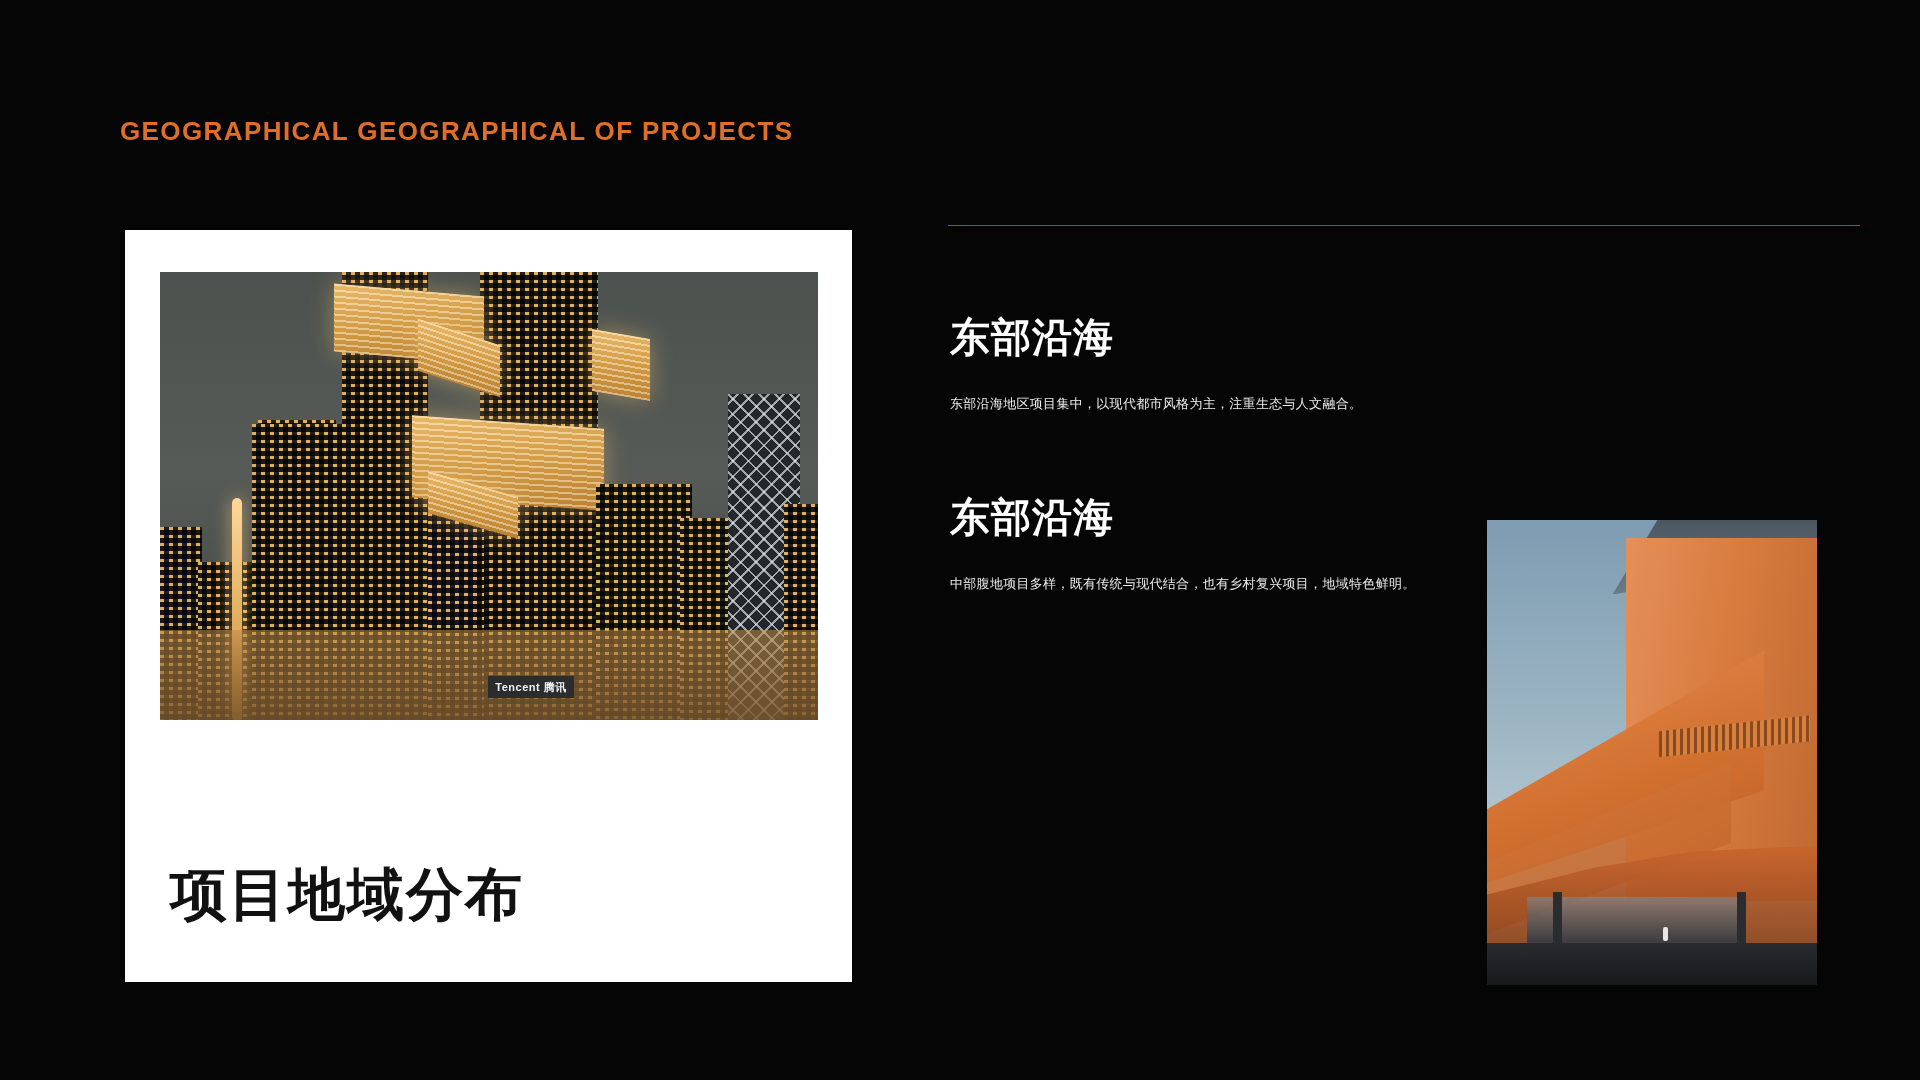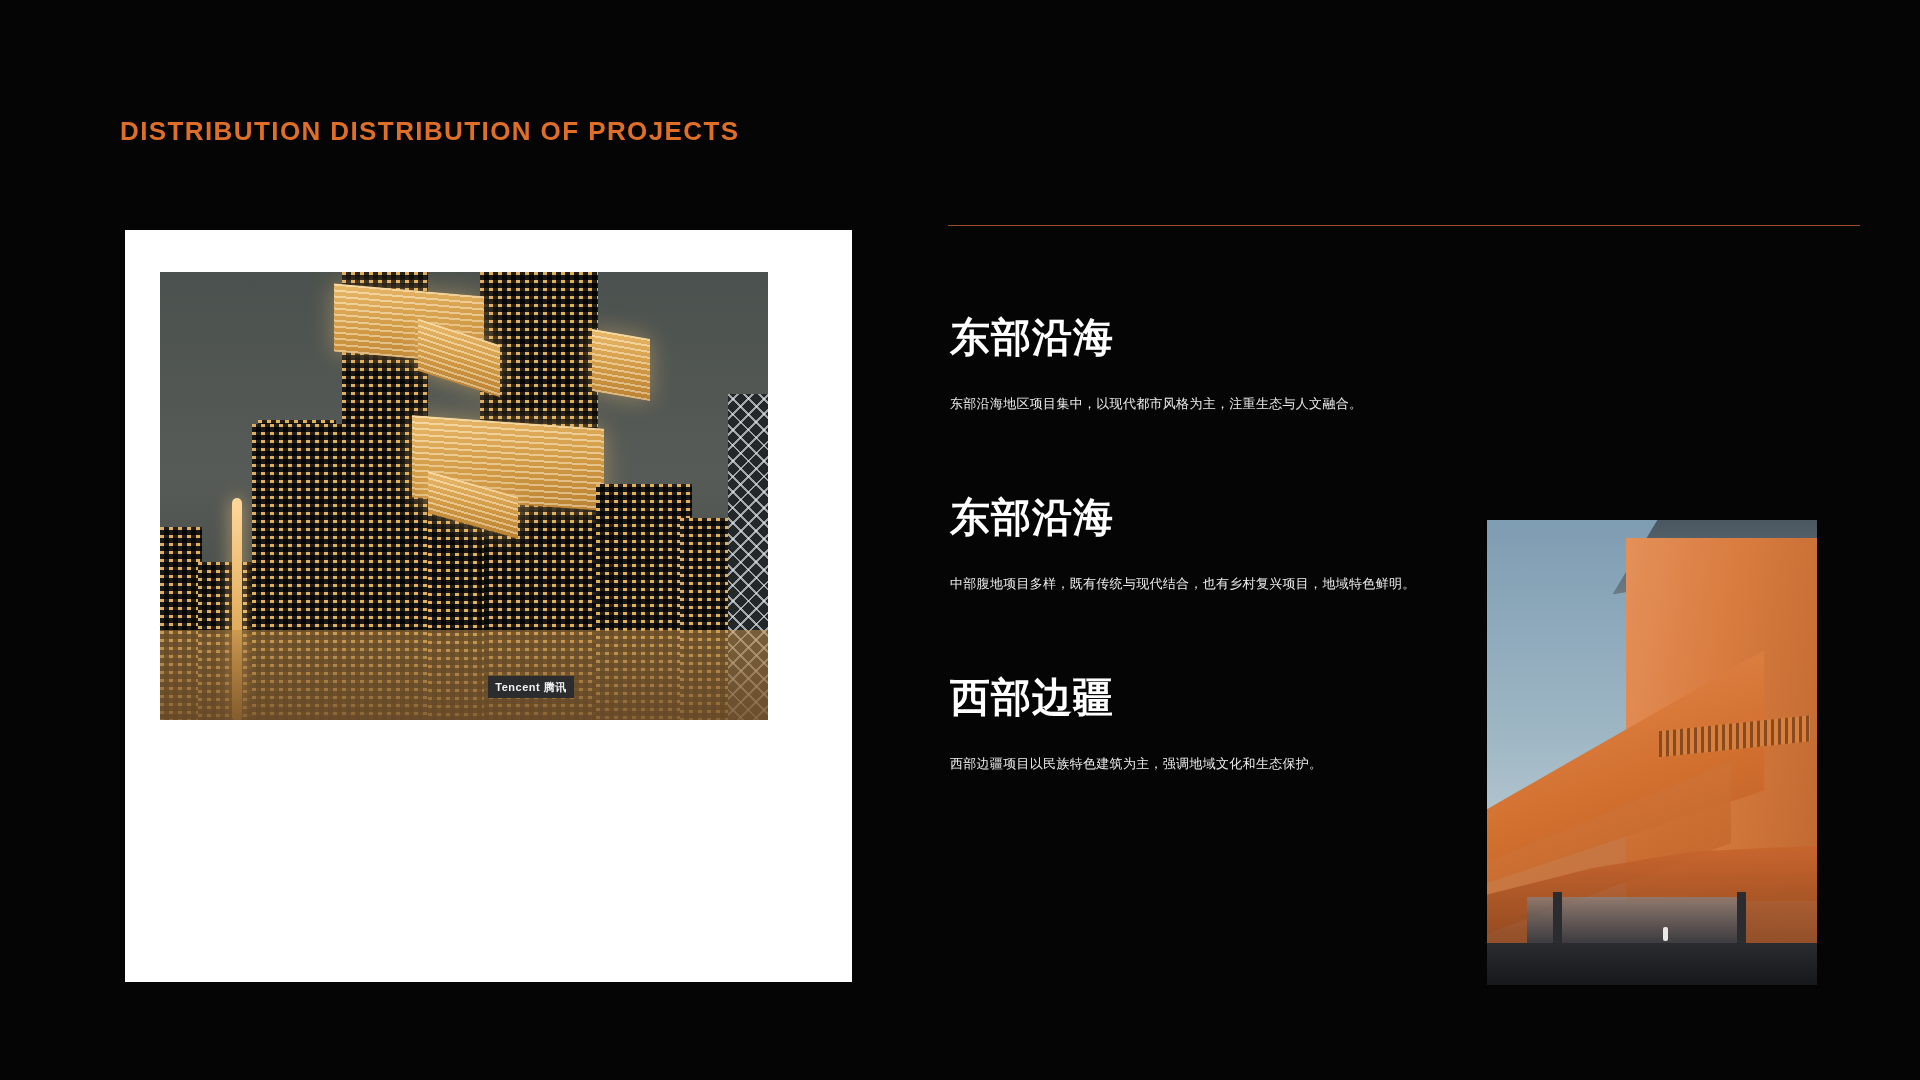--- a/index.html
+++ b/index.html
@@ -32,21 +32,21 @@
   .card {
     position:absolute;
     left:125px; top:230px;
     width:727px; height:752px;
     background:#FFFFFF;
   }
 
   .card-photo {
     position:absolute;
     left:35px; top:42px;
-    width:608px; height:448px;
+    width:658px; height:448px;
     overflow:hidden;
     background:#4a5250;
   }
 
   .card-title {
     position:absolute;
     left:45px; bottom:48px;
     font-size:57px;
     font-weight:bold;
     color:#111111;
@@ -217,21 +217,21 @@
     position:absolute; left:12%; bottom:9%;
     width:66%; height:10%;
     background:linear-gradient(180deg, rgba(120,150,170,.5), rgba(40,55,70,.8));
   }
 </style>
 </head>
 <body>
 
 <div class="slide">
 
-  <div class="slide-eyebrow">DISTRIBUTION DISTRIBUTION OF PROJECTS</div>
+  <div class="slide-eyebrow">GEOGRAPHICAL GEOGRAPHICAL OF PROJECTS</div>
 
   <div class="card">
 
     <div class="card-photo">
       <div class="sky-night"></div>
 
       <div class="tw" style="left:0px;  top:255px; width:42px;  height:195px;"></div>
       <div class="tw" style="left:38px; top:290px; width:58px;  height:160px;"></div>
       <div class="tw" style="left:92px; top:310px; width:52px;  height:140px;"></div>
 
@@ -252,40 +252,37 @@
       <div class="tw" style="left:436px; top:212px; width:96px;  height:238px;"></div>
       <div class="tw" style="left:520px; top:246px; width:62px;  height:204px;"></div>
       <div class="diamond" style="left:568px; top:122px; width:72px; height:328px;"></div>
       <div class="tw" style="left:624px; top:232px; width:40px;  height:218px;"></div>
 
       <div class="ground"></div>
 
       <div class="signbox" style="left:328px; top:404px; width:86px; height:22px;">Tencent 腾讯</div>
     </div>
 
+    <div class="card-title">项目地域分布</div>
   </div>
 
   <div class="divider"></div>
 
   <div class="blocks">
 
     <div class="block">
       <div class="block-title">东部沿海</div>
       <div class="block-body">东部沿海地区项目集中，以现代都市风格为主，注重生态与人文融合。</div>
     </div>
 
     <div class="block">
       <div class="block-title">东部沿海</div>
       <div class="block-body">中部腹地项目多样，既有传统与现代结合，也有乡村复兴项目，地域特色鲜明。</div>
     </div>
 
-    <div class="block">
-      <div class="block-title">西部边疆</div>
-      <div class="block-body">西部边疆项目以民族特色建筑为主，强调地域文化和生态保护。</div>
-    </div>
 
   </div>
 
   <div class="side-photo">
     <div class="sky-day"></div>
     <div class="roof-cap"></div>
     <div class="facade-right"></div>
     <div class="soffit"></div>
     <div class="soffit2"></div>
     <div class="louvers"></div>

